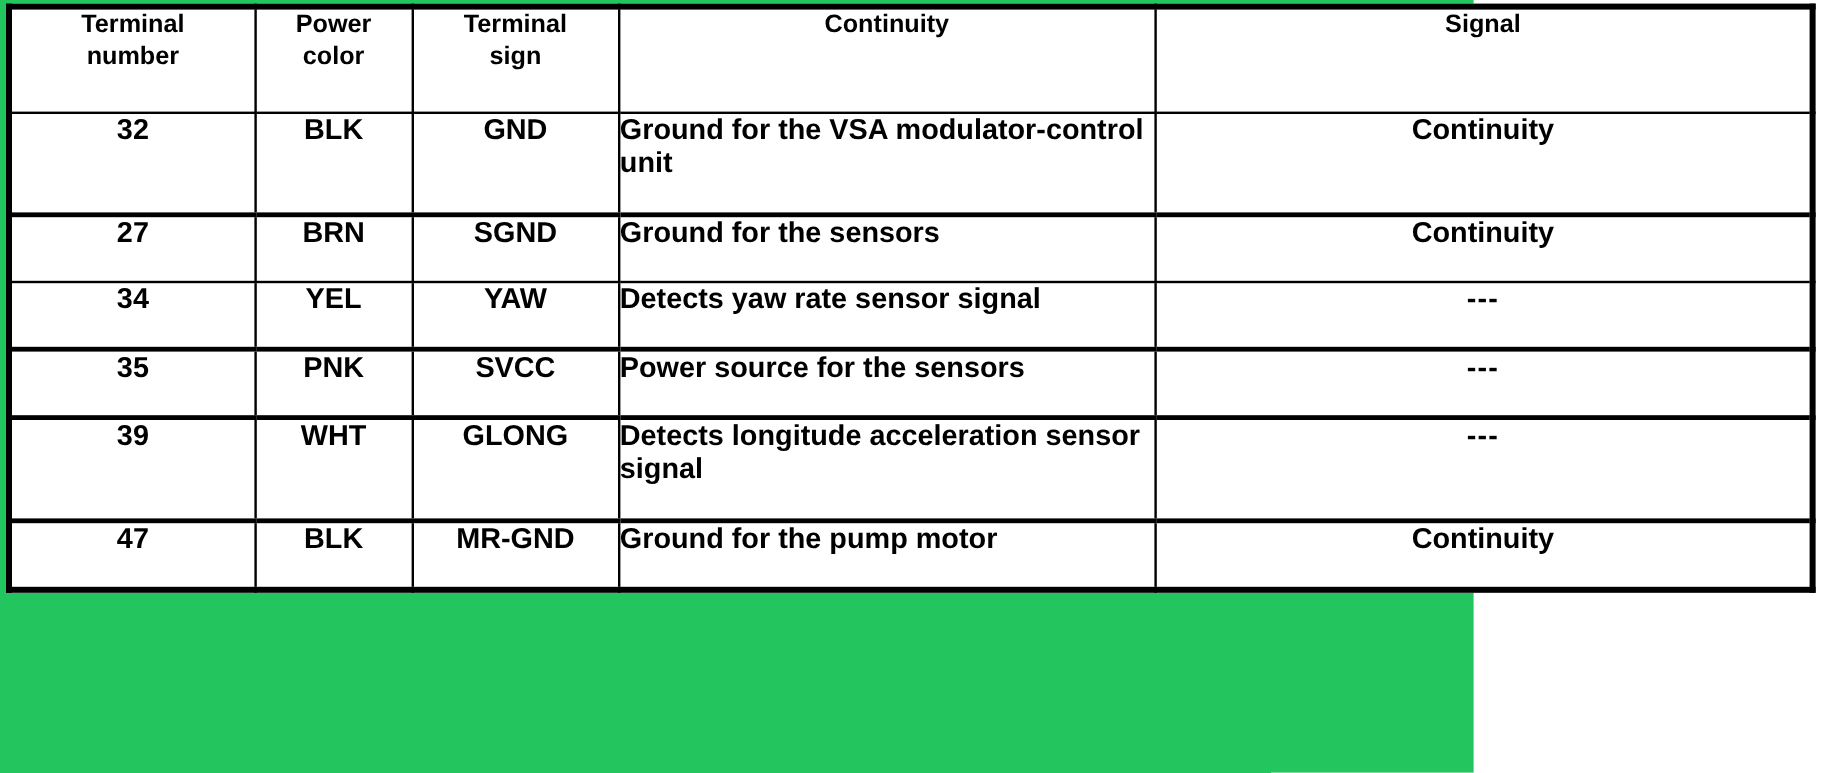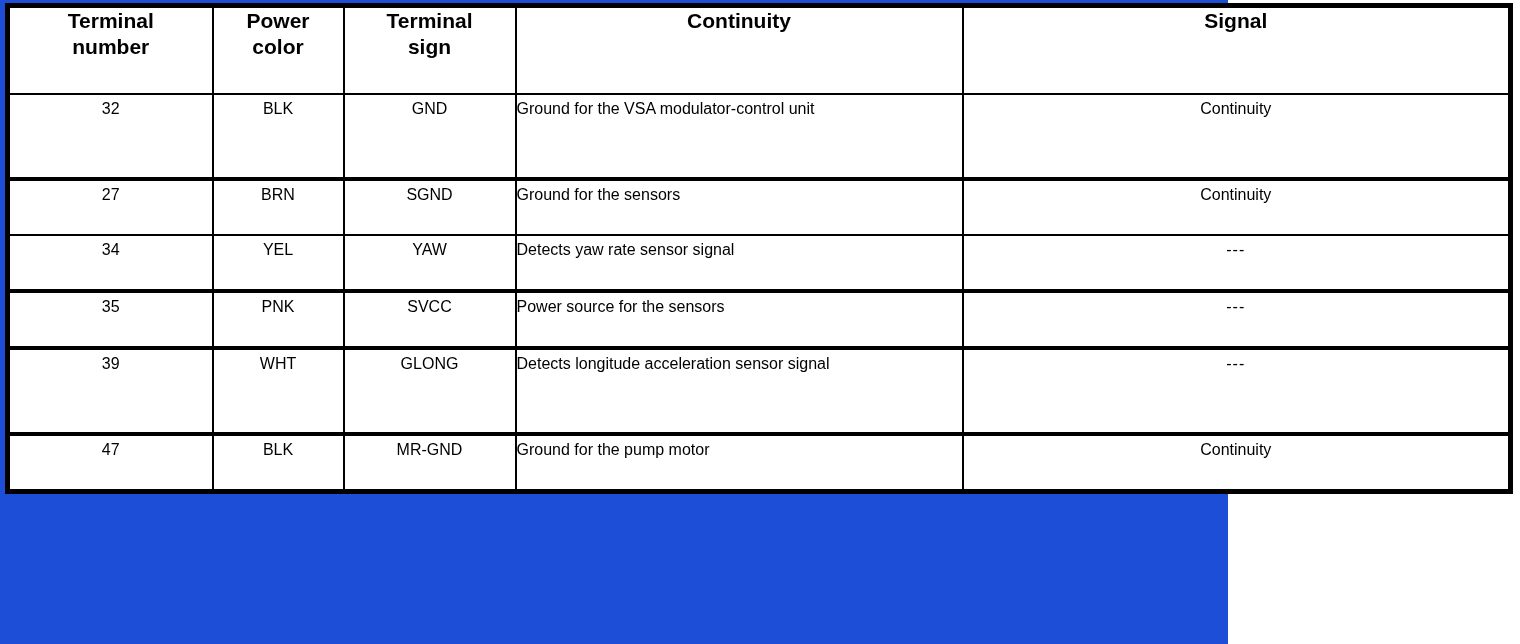--- a/index.html
+++ b/index.html
@@ -12,21 +12,21 @@
     height: 644px;
     font-family: "Liberation Sans", sans-serif;
     color: #000000;
     overflow: hidden;
   }
 
   #sheet {
     position: relative;
     width: 1228px;
     height: 644px;
-    background: #1d4ed8;
+    background: #22c55e;
     box-sizing: border-box;
   }
 
   table.wiring {
     position: absolute;
     left: 5px;
     top: 3px;
     width: 1508px;
     border-collapse: collapse;
     table-layout: fixed;
@@ -59,23 +59,23 @@
     text-align: center;
     padding: 13px 6px 0 6px;
     height: 88px;
     box-sizing: border-box;
     border-bottom: 4px solid #000000;
   }
   thead th .hdr-l2 { display: block; }
 
   
   tbody td {
-    font-size: 16px;
+    font-size: 24px;
     line-height: 27px;
-    font-weight: normal;
+    font-weight: bold;
   }
 
   td.cell-term,
   td.cell-wire,
   td.cell-sign {
     text-align: center;
     padding: 11px 4px 0 4px;
   }
 
   td.cell-desc {

